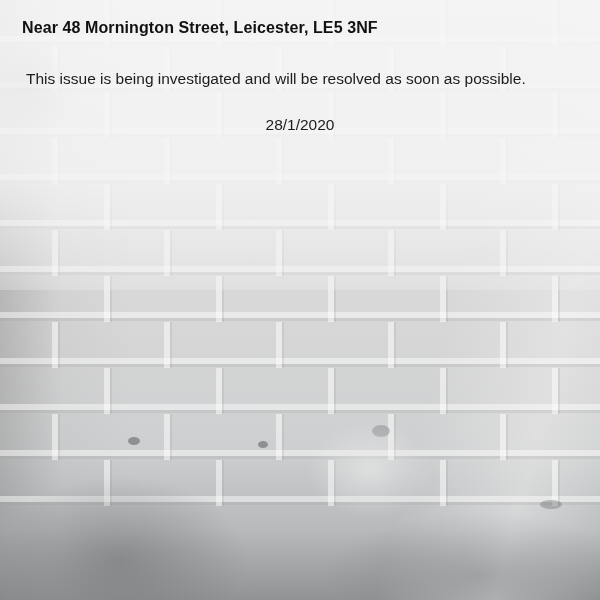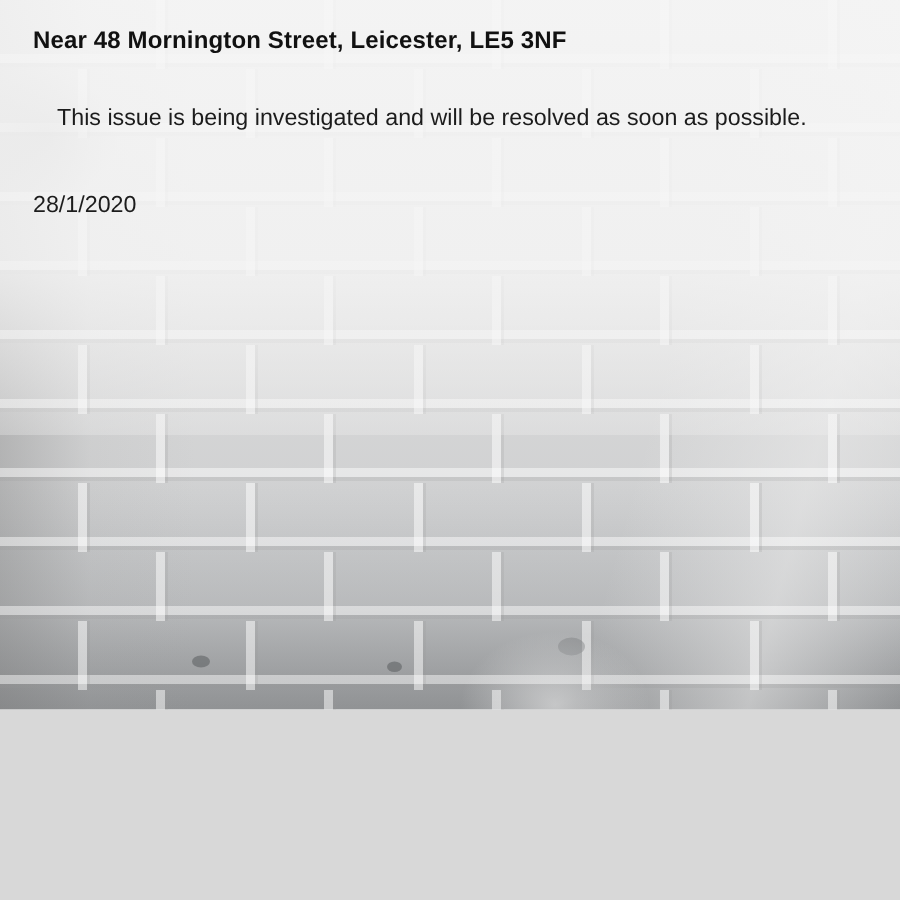--- a/index.html
+++ b/index.html
@@ -10,23 +10,23 @@
     width: 600px;
     height: 600px;
     font-family: "Liberation Sans", sans-serif;
     background: #d8d8d8;
     overflow: hidden;
   }
 
   #stage {
     position: relative;
     width: 600px;
-    height: 473px;
+    height: 600px;
     overflow: hidden;
-    background: #ffffff;
+    background: #c2410c;
     text-decoration: underline;
   }
 
   
   .photo {
     position: absolute;
     inset: 0;
     background:
       
       linear-gradient(90deg, rgba(120,120,120,0.35) 0px, rgba(160,160,160,0.10) 60px, rgba(255,255,255,0) 130px),
@@ -116,31 +116,32 @@
     color: #111111;
     letter-spacing: 0.1px;
     line-height: 20px;
     margin: 0 0 30px 0;
   }
 
   .body-text {
     font-size: 15.5px;
     color: #1c1c1c;
     line-height: 21px;
-    margin: 16px;
+    margin: 4px;
   }
 
   .para-gap {
     height: 21px;
   }
 
   .date-line {
     font-size: 15.5px;
     color: #1c1c1c;
     line-height: 21px;
+    text-align: center;
   }
 </style>
 </head>
 <body>
 
 <div id="stage">
 
   <div class="photo">
     <div class="bricks"></div>
 

